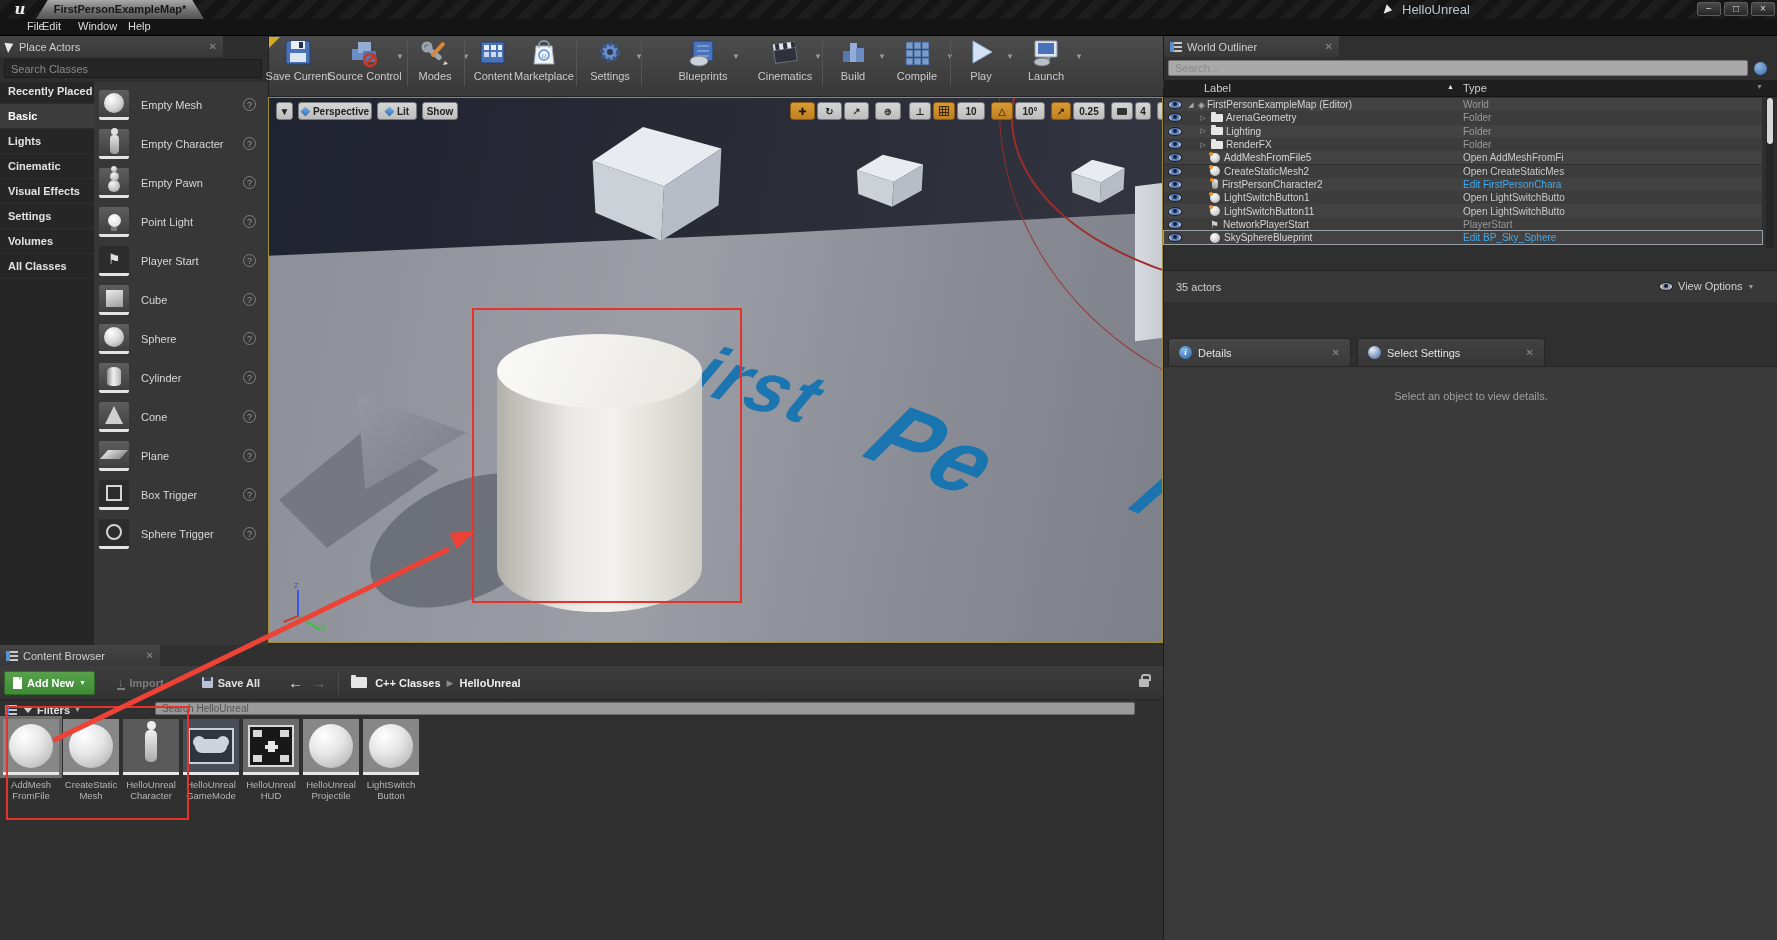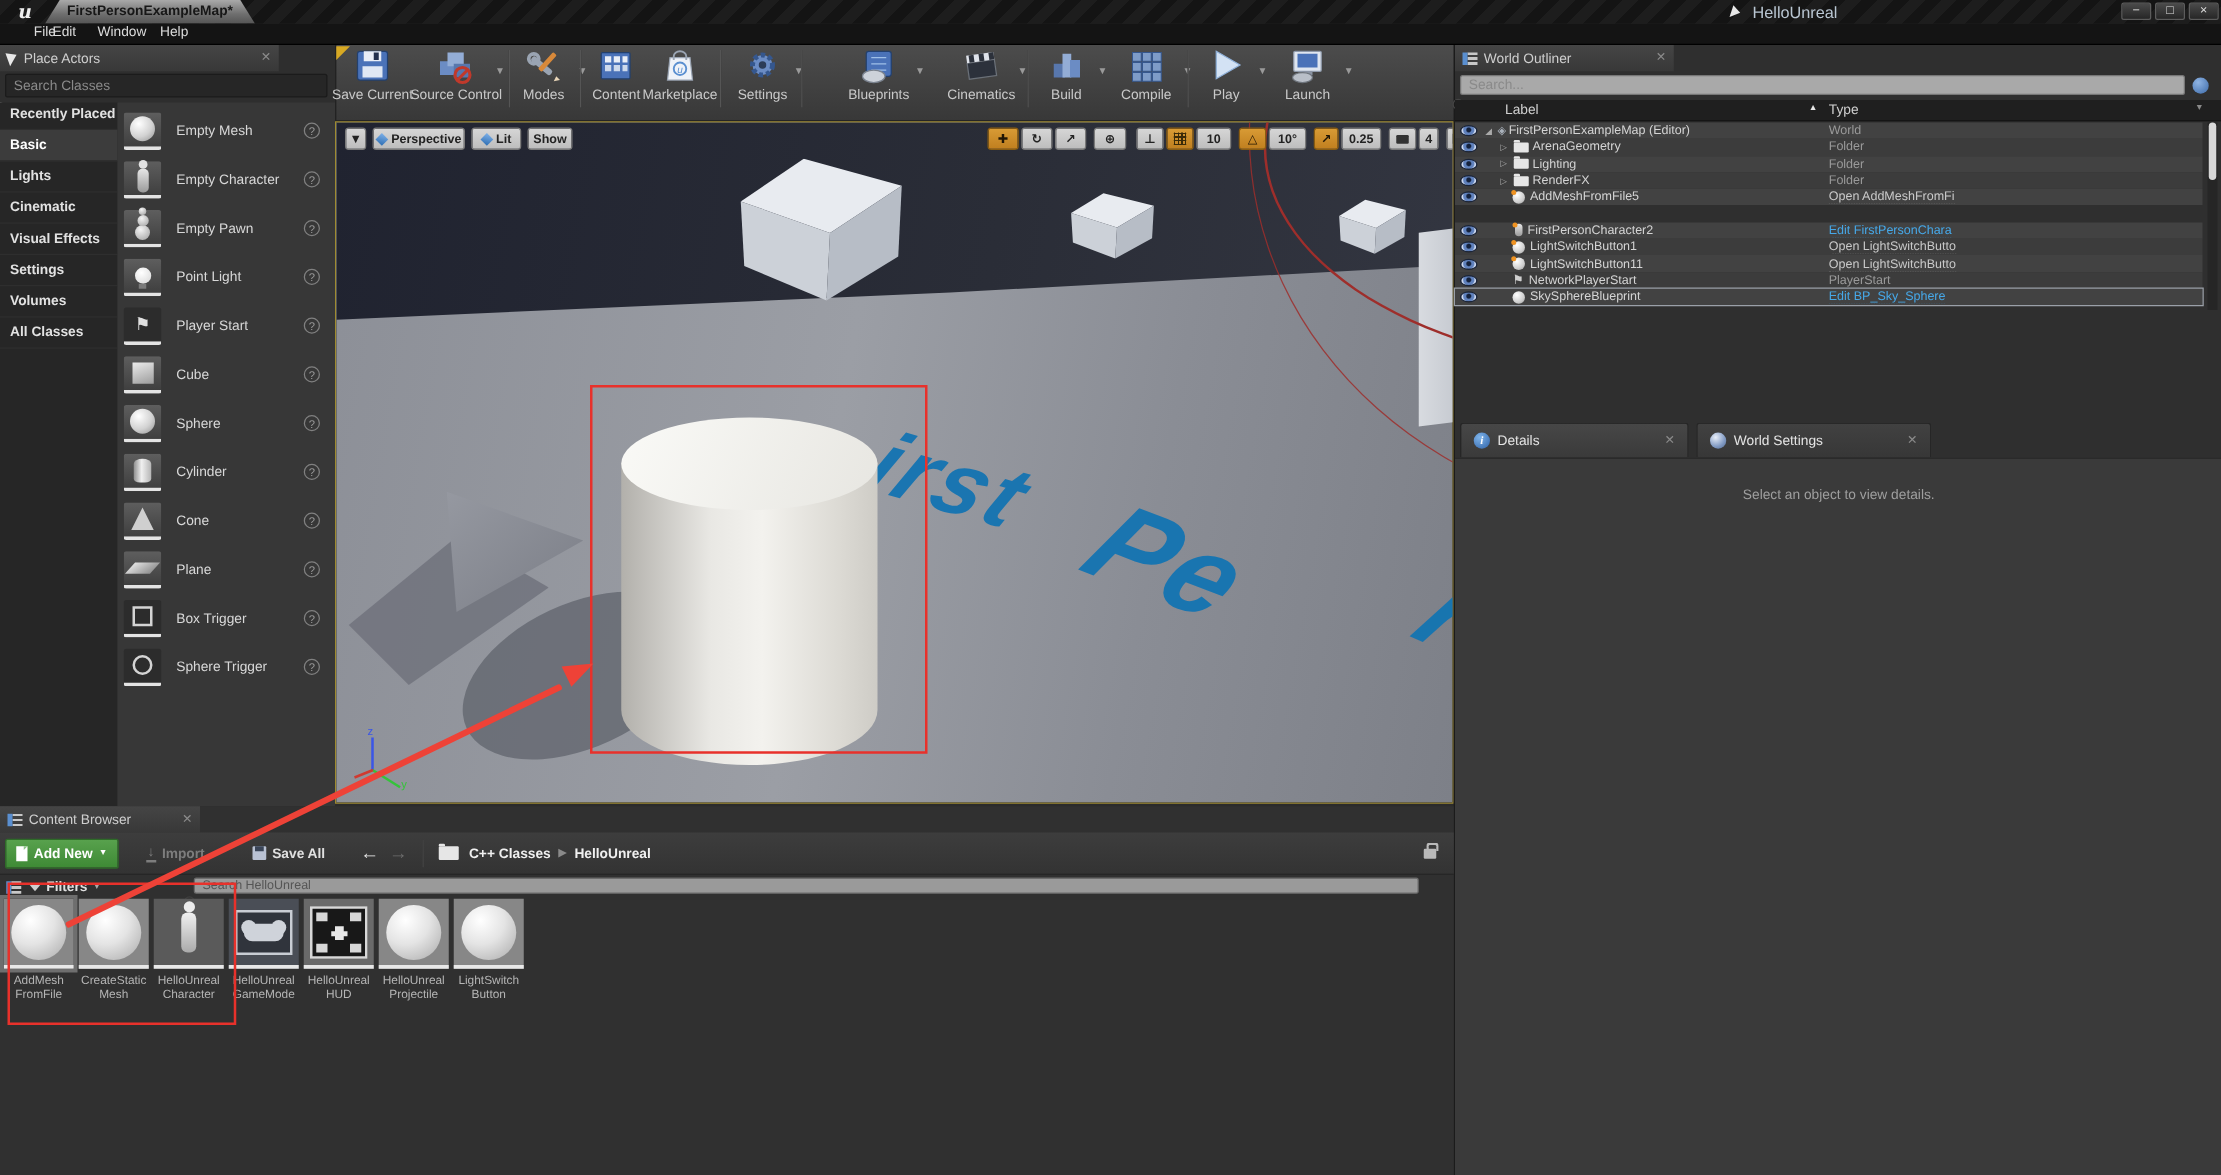--- a/index.html
+++ b/index.html
@@ -533,20 +533,26 @@
       <span class="folder-ic" style="margin:0 3px"></span>
       <span>RenderFX</span>
       <span class="wo-type">Folder</span>
     </div>
     <div class="wo-row base" style="top:115.2px">
       <span class="eye" style="margin:0 4px"></span>
       <span class="orb badge" style="margin-left:24px;margin-right:4px"></span>
       <span>AddMeshFromFile5</span>
       <span class="wo-type"><span class="wlink">Open AddMeshFromFi</span></span>
     </div>
+    <div class="wo-row alt" style="top:128.5px">
+      <span class="eye" style="margin:0 4px"></span>
+      <span class="orb badge" style="margin-left:24px;margin-right:4px"></span>
+      <span>CreateStaticMesh2</span>
+      <span class="wo-type"><span class="wlink">Open CreateStaticMes</span></span>
+    </div>
     <div class="wo-row base" style="top:141.8px">
       <span class="eye" style="margin:0 4px"></span>
       <span class="caps badge" style="margin-left:26px;margin-right:4px"></span>
       <span>FirstPersonCharacter2</span>
       <span class="wo-type"><span class="blink">Edit FirstPersonChara</span></span>
     </div>
     <div class="wo-row alt" style="top:155.1px">
       <span class="eye" style="margin:0 4px"></span>
       <span class="orb badge" style="margin-left:24px;margin-right:4px"></span>
       <span>LightSwitchButton1</span>
@@ -568,29 +574,37 @@
       <span class="eye" style="margin:0 4px"></span>
       <span class="orb" style="margin-left:24px;margin-right:4px"></span>
       <span>SkySphereBlueprint</span>
       <span class="wo-type"><span class="blink">Edit BP_Sky_Sphere</span></span>
     </div>
 
     <div class="ab" style="left:602px;top:62px;width:8px;height:150px;background:#262626">
       <div class="ab" style="left:1px;top:0;width:6px;height:46px;background:#d8d8d8;border-radius:3px"></div>
     </div>
 
+    <div class="ab" style="left:0;top:234px;width:614px;height:32px;background:#383838;border-top:1px solid #202020">
+      <span class="ab" style="left:12px;top:10px;color:#cfcfcf">35 actors</span>
+      <span class="ab flex" style="left:495px;top:9px;gap:5px">
+        <span class="eye" style="background:radial-gradient(circle at 50% 42%,#15223c 0 1.5px,#9a9a9a 2.5px 4px,#e2e2e2 5px)"></span>
+        <span style="color:#cfcfcf">View Options</span>
+        <span style="font-size:7px;color:#9a9a9a">▼</span>
+      </span>
+    </div>
 
     <div class="dtab" style="left:4px;width:183px">
       <span class="info-ic">i</span>
       <span>Details</span>
       <span class="tab-close" style="margin-left:auto">✕</span>
     </div>
     <div class="dtab" style="left:193px;width:188px;background:linear-gradient(#414141,#373737)">
       <span class="globe-ic"></span>
-      <span>World Settings</span>
+      <span>Select Settings</span>
       <span class="tab-close" style="margin-left:auto">✕</span>
     </div>
 
     <div class="ab" style="left:0;top:330px;width:614px;height:574px;background:#3a3a3a;border-top:1px solid #262626">
       <div style="text-align:center;margin-top:23px;color:#9f9f9f">Select an object to view details.</div>
     </div>
   </div>
 
   <div class="ab cb">
     <div class="cb-tab">

